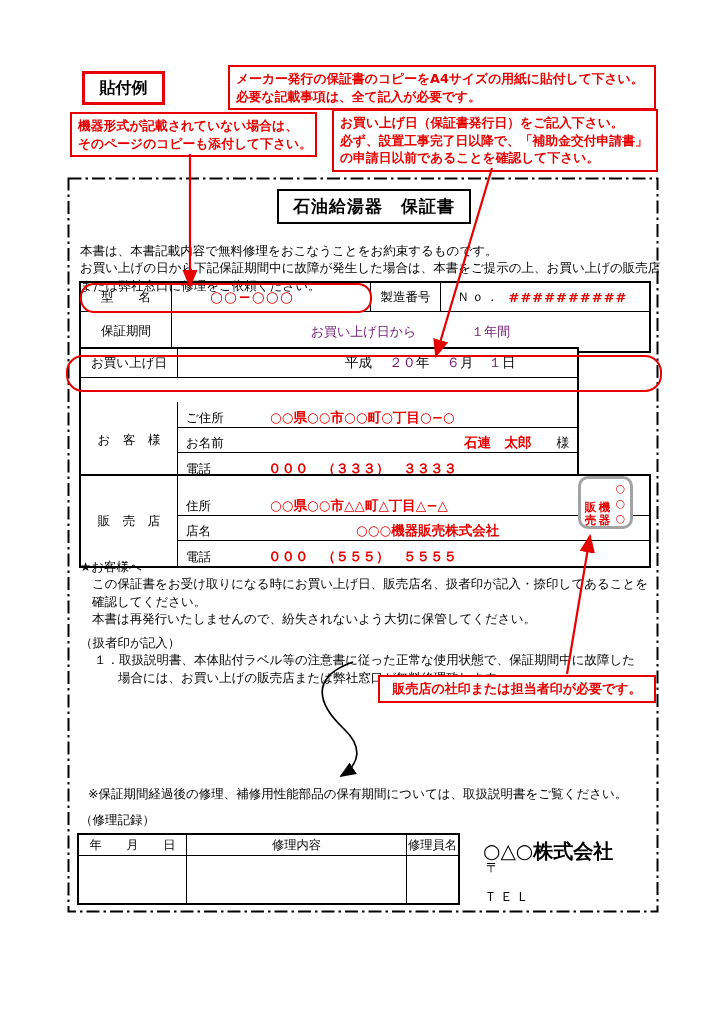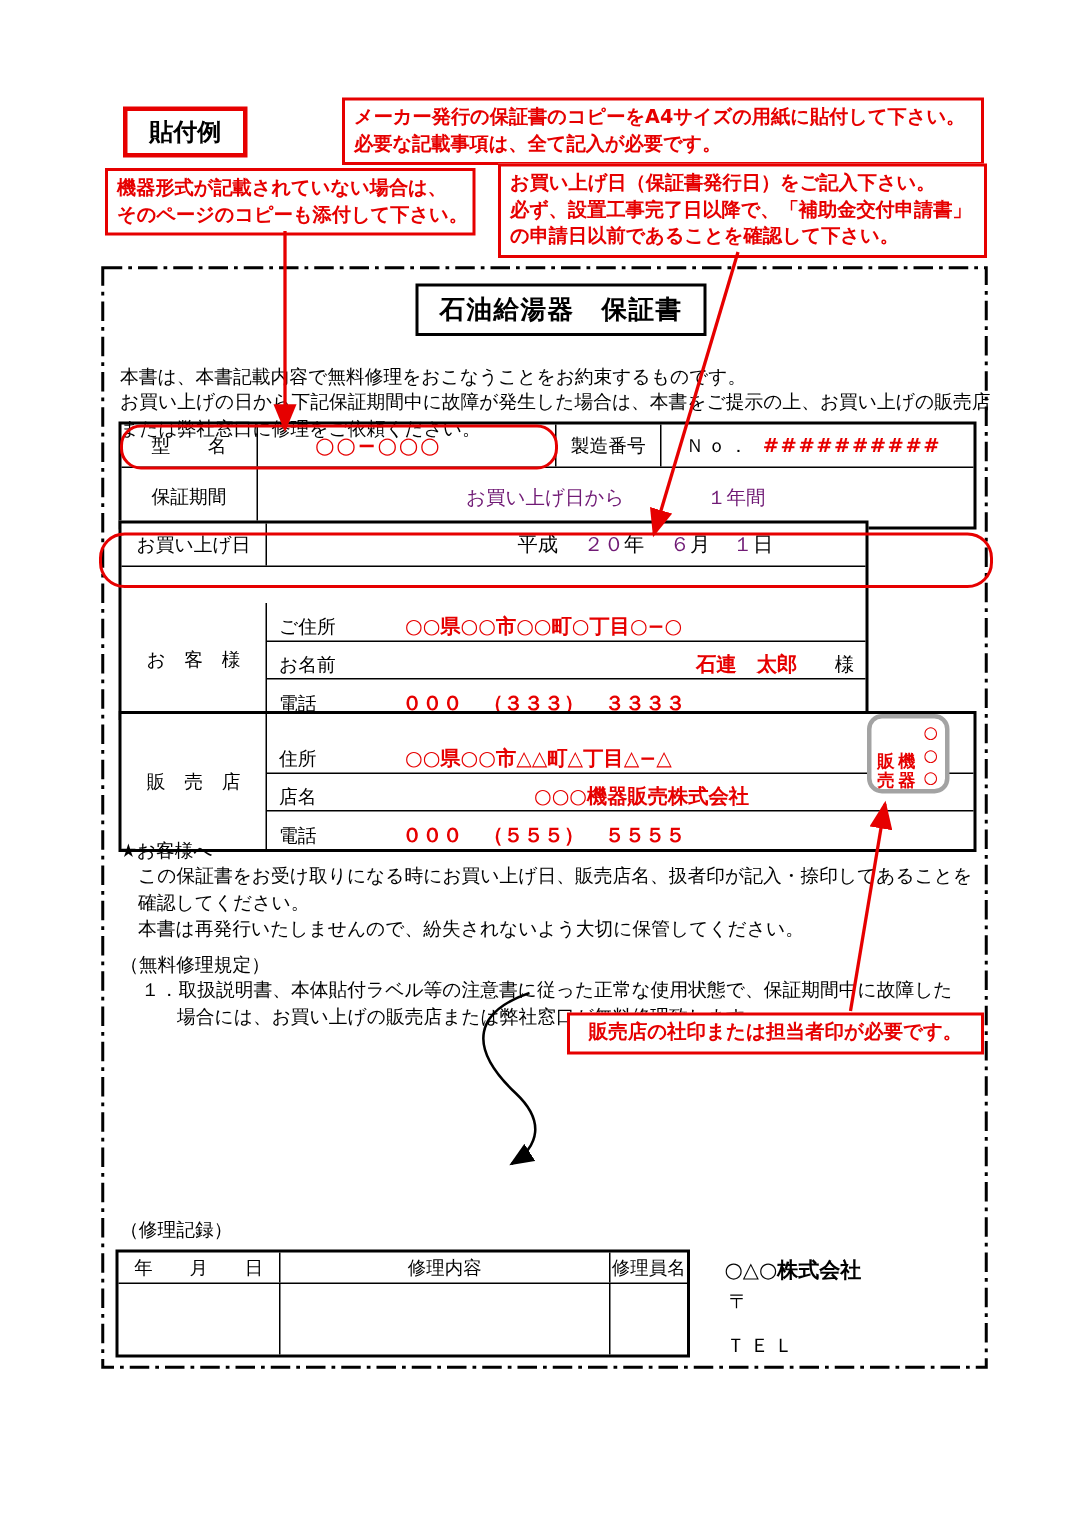--- a/index.html
+++ b/index.html
@@ -51,21 +51,21 @@
 
   
   .stamp{position:absolute;z-index:8;background:#fff;border:3px solid #a3a3a3;border-radius:10px;
          display:flex;align-items:flex-end;justify-content:center;gap:2px;box-sizing:border-box;}
   .scol{width:12px;font-size:11.5px;line-height:12.5px;font-weight:bold;color:#e60000;word-break:break-all;text-align:center;}
   .scircles{width:12px;font-size:11px;line-height:15px;color:#e60000;word-break:break-all;text-align:center;margin-left:2px;}
 
   
   .rep-head{font-size:12.3px;justify-content:center;white-space:nowrap;}
 
-  .footer-co{position:absolute;z-index:4;font-size:14px;font-weight:bold;white-space:nowrap;}
+  .footer-co{position:absolute;z-index:4;font-size:20px;font-weight:bold;white-space:nowrap;}
   .footer-txt{position:absolute;z-index:4;font-size:13px;white-space:nowrap;}
   .ls2{letter-spacing:3px;}
 </style>
 </head>
 <body>
 
 <div class="page">
 
   <svg class="layer frame-layer" width="724" height="1024" viewBox="0 0 724 1024">
     <rect x="68.5" y="178.5" width="589" height="733" fill="none" stroke="#000" stroke-width="2" stroke-dasharray="13 4 2.5 4"></rect>
@@ -180,27 +180,28 @@
   </div>
 
   <div class="textblock" style="left:80px;top:558px;">
     <div>★お客様へ</div>
     <div class="ind">この保証書をお受け取りになる時にお買い上げ日、販売店名、扱者印が記入・捺印してあることを</div>
     <div class="ind">確認してください。</div>
     <div class="ind">本書は再発行いたしませんので、紛失されないよう大切に保管してください。</div>
   </div>
 
   <div class="textblock" style="left:80px;top:634px;">
-    <div>（無料修理規定）</div>
+    <div>（扱者印が記入）</div>
     <div class="num">１．取扱説明書、本体貼付ラベル等の注意書に従った正常な使用状態で、保証期間中に故障した</div>
     <div class="ind2">場合には、お買い上げの販売店または弊社窓口が無料修理致します。</div>
   </div>
 
   <div class="ann center" style="left:378px;top:675px;width:262px;font-size:13px;">販売店の社印または担当者印が必要です。</div>
 
+  <div class="textblock" style="left:88px;top:785px;">※保証期間経過後の修理、補修用性能部品の保有期間については、取扱説明書をご覧ください。</div>
 
   <div class="textblock" style="left:80px;top:811px;">（修理記録）</div>
 
   <div class="tbl" style="left:77px;top:833px;width:383px;">
     <div class="trow" style="height:21px;">
       <div class="cell rep-head" style="width:108px;">年　　月　　日</div>
       <div class="cell rep-head" style="width:220px;">修理内容</div>
       <div class="cell end rep-head">修理員名</div>
     </div>
     <div class="trow last" style="height:47px;">

